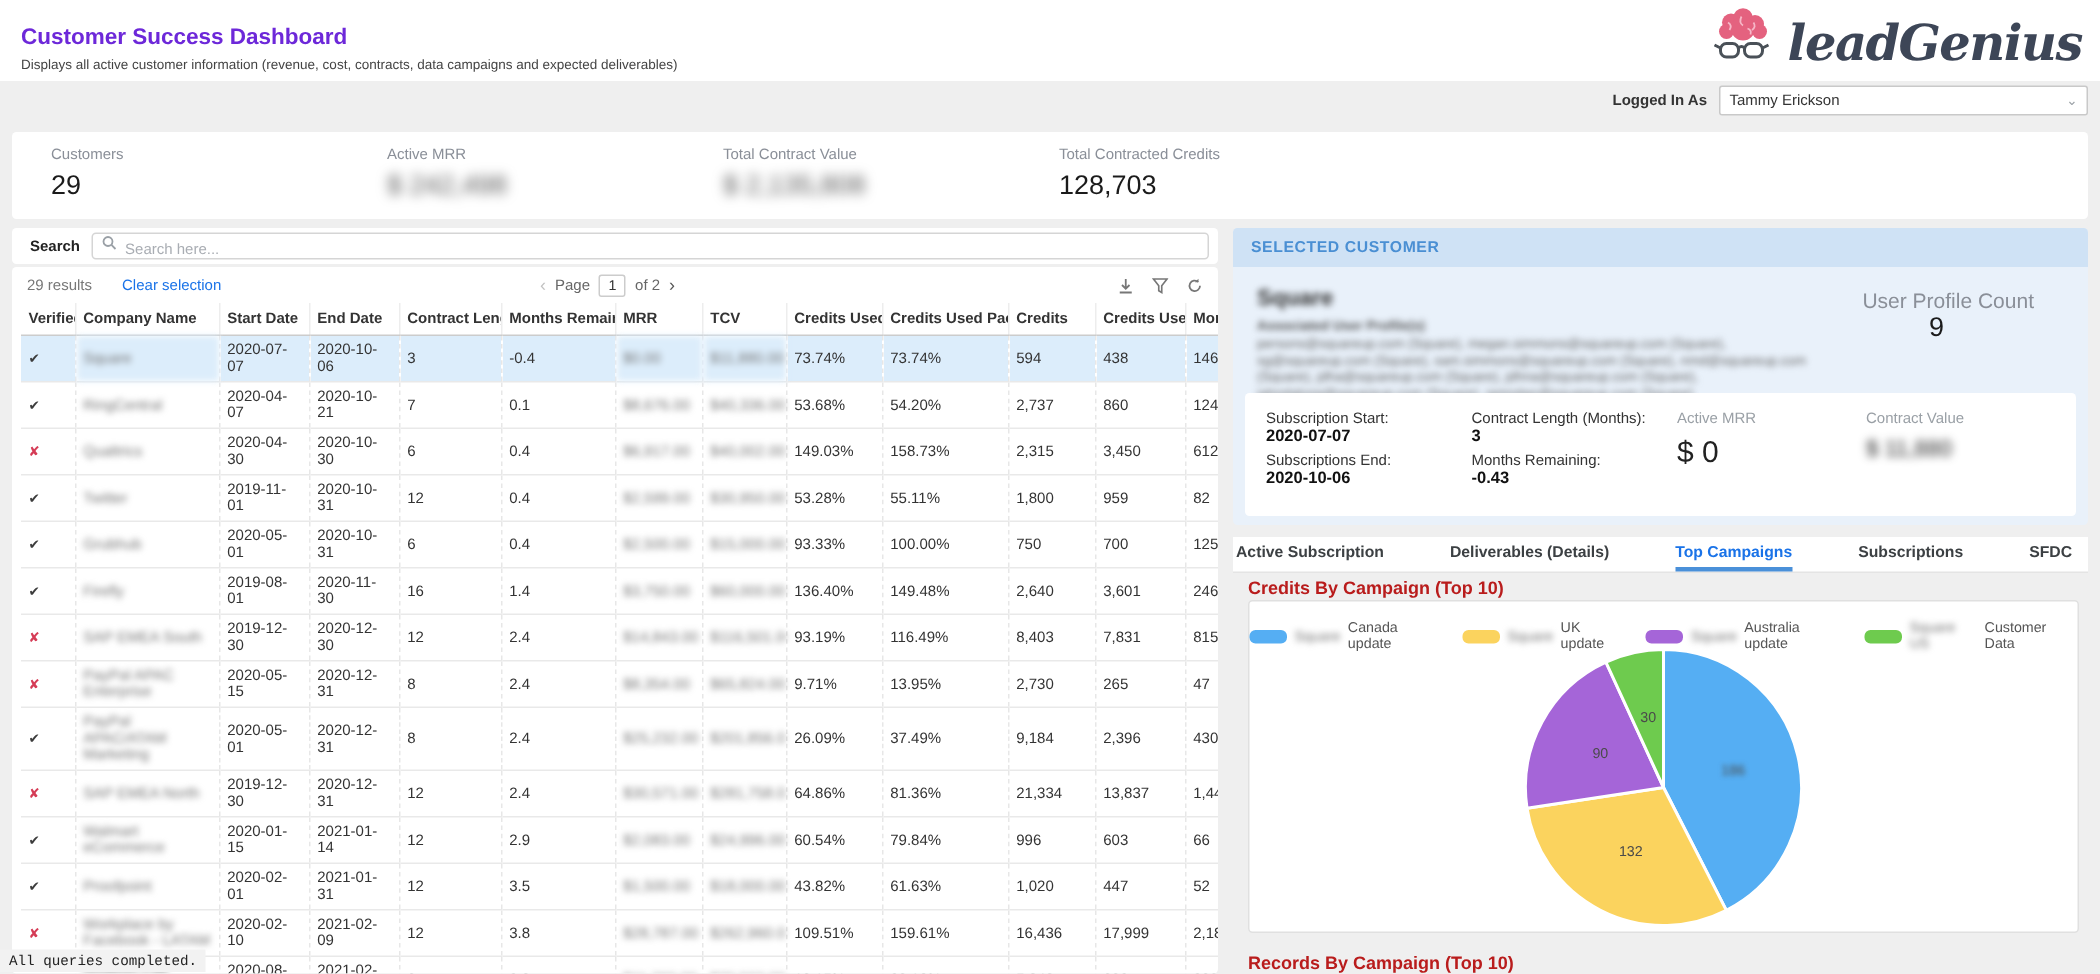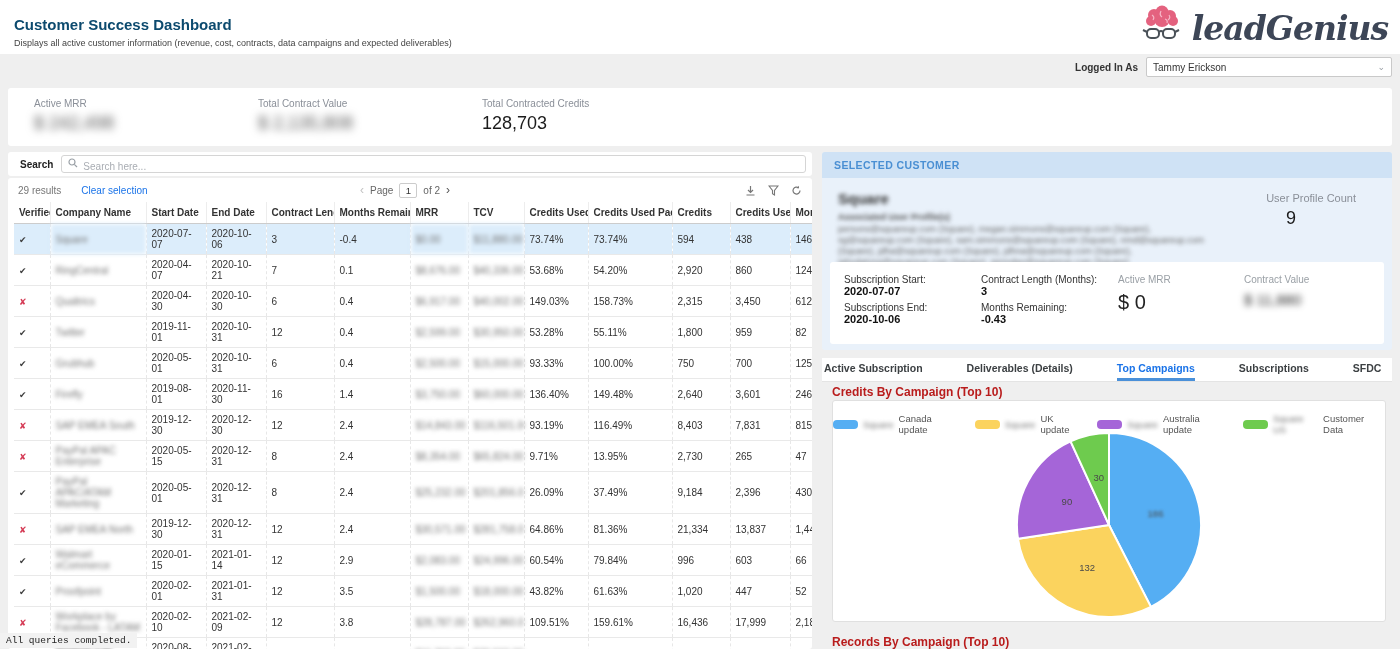--- a/index.html
+++ b/index.html
@@ -2,21 +2,21 @@
 <html><head>
 <meta charset="utf-8">
 <style>
   * { margin:0; padding:0; box-sizing:border-box; }
   html,body { width:1400px; height:649px; overflow:hidden; background:#efefef;
     font-family:"Liberation Sans", sans-serif; color:#222; }
   .page { position:relative; width:1400px; height:649px; }
 
   
   .topbar { position:absolute; left:0; top:0; width:1400px; height:54px; background:#fff; }
-  .page-title { position:absolute; left:14px; top:16px; font-size:15px; font-weight:bold; color:#0c4a6e; }
+  .page-title { position:absolute; left:14px; top:16px; font-size:15px; font-weight:bold; color:#6d28d9; }
   .page-subtitle { position:absolute; left:14px; top:38px; font-size:9px; color:#444; }
   .logo { position:absolute; right:12px; top:4px; height:48px; display:flex; align-items:center; gap:8px; }
   .logo-text { font-family:"DejaVu Serif", serif; font-style:italic; font-weight:bold; font-size:33px; color:#3d4657; letter-spacing:-1px; }
   .loginband { position:absolute; left:0; top:54px; width:1400px; height:28px; background:#efefef; }
   .login-label { position:absolute; right:262px; top:62px; font-size:10px; font-weight:bold; color:#333; }
   .login-select { position:absolute; right:8px; top:57px; width:246px; height:20px; background:#fff;
     border:1px solid #c9c9c9; border-radius:2px; font-size:10px; color:#333; display:flex;
     align-items:center; padding:0 6px; justify-content:space-between; }
   .login-select .chev { color:#9aa0a6; font-size:9px; }
 
@@ -63,21 +63,21 @@
     font-size:9.5px; color:#222; padding:2px 6px; z-index:5; }
 
   
   .right-panel { position:absolute; left:822px; top:152px; width:570px; height:497px; }
   .cust-block { position:absolute; left:0; top:0; width:570px; height:198px; background:#e9f1fa; border-radius:3px; }
   .cust-banner { height:26px; background:#cfe2f5; border-radius:3px 3px 0 0; display:flex; align-items:center; padding:0 12px;
     font-size:10.5px; font-weight:bold; color:#4a8fd3; letter-spacing:.4px; }
   .cust-name { position:absolute; left:16px; top:38px; font-size:15px; font-weight:bold; color:#333; }
   .cust-profiles-label { position:absolute; left:16px; top:60px; font-size:9px; font-weight:bold; color:#555; }
   .cust-profiles { position:absolute; left:16px; top:72px; width:380px; font-size:9px; line-height:11px; color:#666; }
-  .profile-count-label { position:absolute; right:36px; top:40px; font-size:11px; color:#8a8f98;text-align:right; }
+  .profile-count-label { position:absolute; right:36px; top:40px; font-size:14px; color:#8a8f98;text-align:right; }
   .profile-count { position:absolute; right:96px; top:56px; font-size:18px; color:#1b1b1b; }
 
   .sub-card { position:absolute; left:8px; top:110px; width:554px; height:82px; background:#fff; border-radius:3px;
     display:flex; padding:12px 14px 0 14px; }
   .sub-col { width:150px; }
   .sub-label { font-size:10px; color:#333; }
   .sub-value { font-size:11px; font-weight:bold; color:#111; margin-bottom:5px; }
   .sub-metric { width:138px; }
   .metric-label { font-size:10px; color:#9aa0a6; margin-bottom:6px; }
   .metric-value { font-size:20px; color:#222; }
@@ -138,20 +138,24 @@
 
   <div class="loginband"></div>
   <div class="login-label">Logged In As</div>
   <div class="login-select">
     <span>Tammy Erickson</span>
     <span class="chev">⌄</span>
   </div>
 
   <div class="kpi-card">
     <div class="kpi-grid" id="kpi-grid">
+        <div class="kpi">
+          <div class="kpi-label">Customers</div>
+          <div class="kpi-value">29</div>
+        </div>
         <div class="kpi">
           <div class="kpi-label">Active MRR</div>
           <div class="kpi-value blur-lg">$ 242,498</div>
         </div>
         <div class="kpi">
           <div class="kpi-label">Total Contract Value</div>
           <div class="kpi-value blur-lg">$ 2,135,808</div>
         </div>
         <div class="kpi">
           <div class="kpi-label">Total Contracted Credits</div>
@@ -257,21 +261,21 @@
             <td><span class="chk">✔</span></td>
             <td class="blur-sm">RingCentral</td>
             <td>2020-04-07</td>
             <td>2020-10-21</td>
             <td>7</td>
             <td>0.1</td>
             <td class="blur-sm">$8,676.00</td>
             <td class="blur-sm">$40,336.00</td>
             <td>53.68%</td>
             <td>54.20%</td>
-            <td>2,920</td>
+            <td>2,737</td>
             <td>860</td>
             <td>124</td>
           </tr>
           <tr>
             <td><span class="chk no">✘</span></td>
             <td class="blur-sm">Qualtrics</td>
             <td>2020-04-30</td>
             <td>2020-10-30</td>
             <td>6</td>
             <td>0.4</td>

